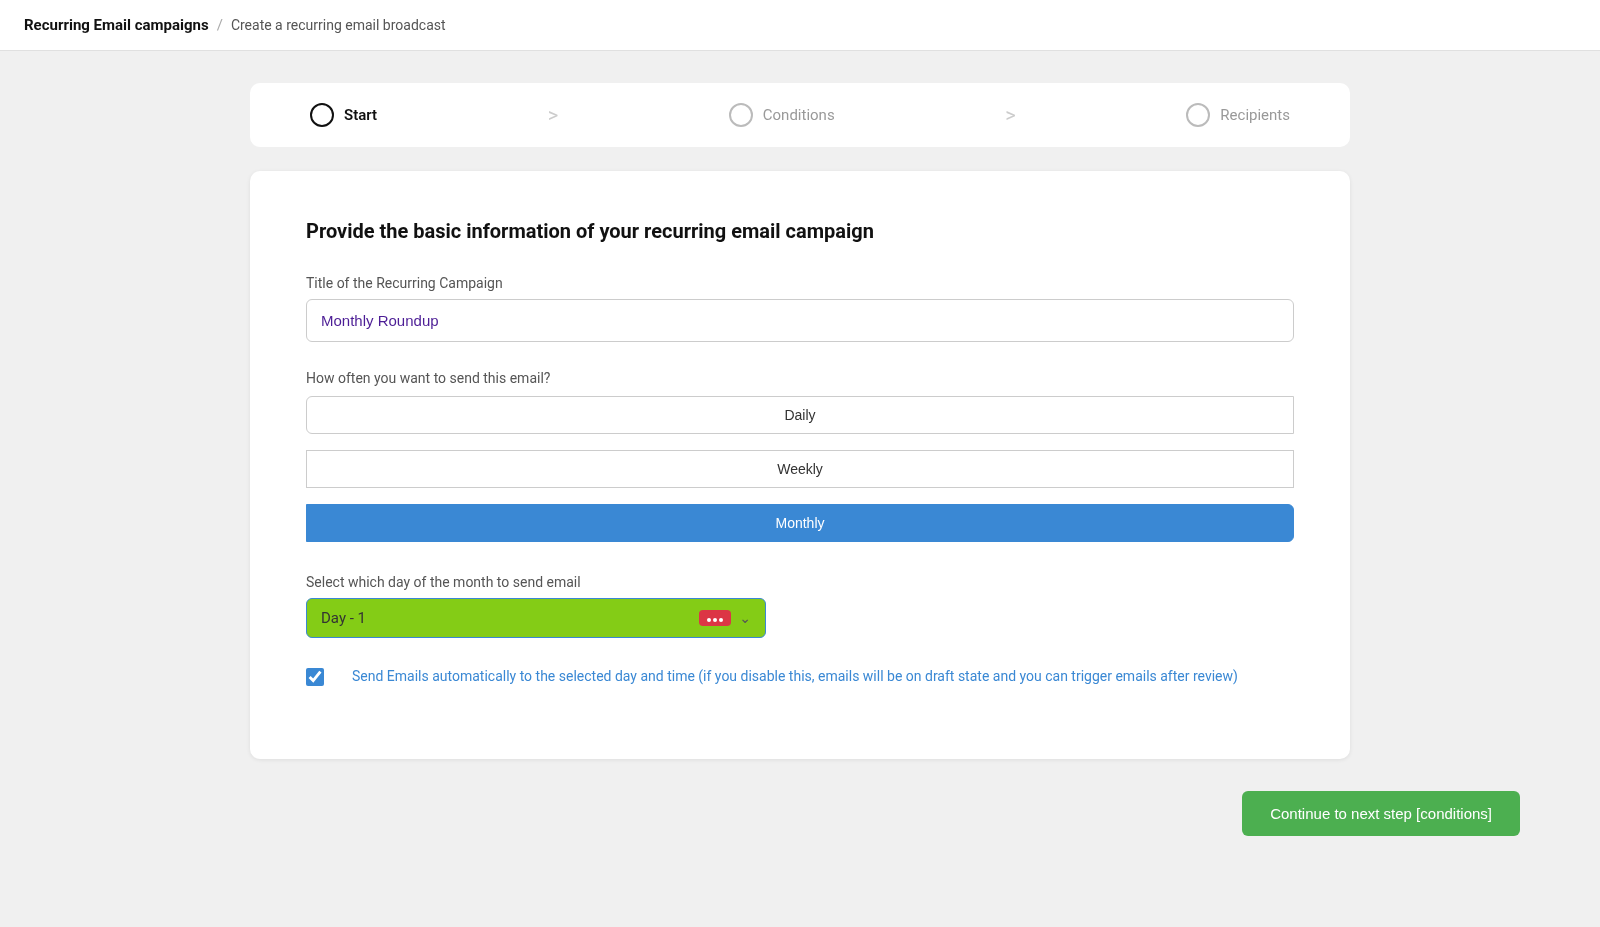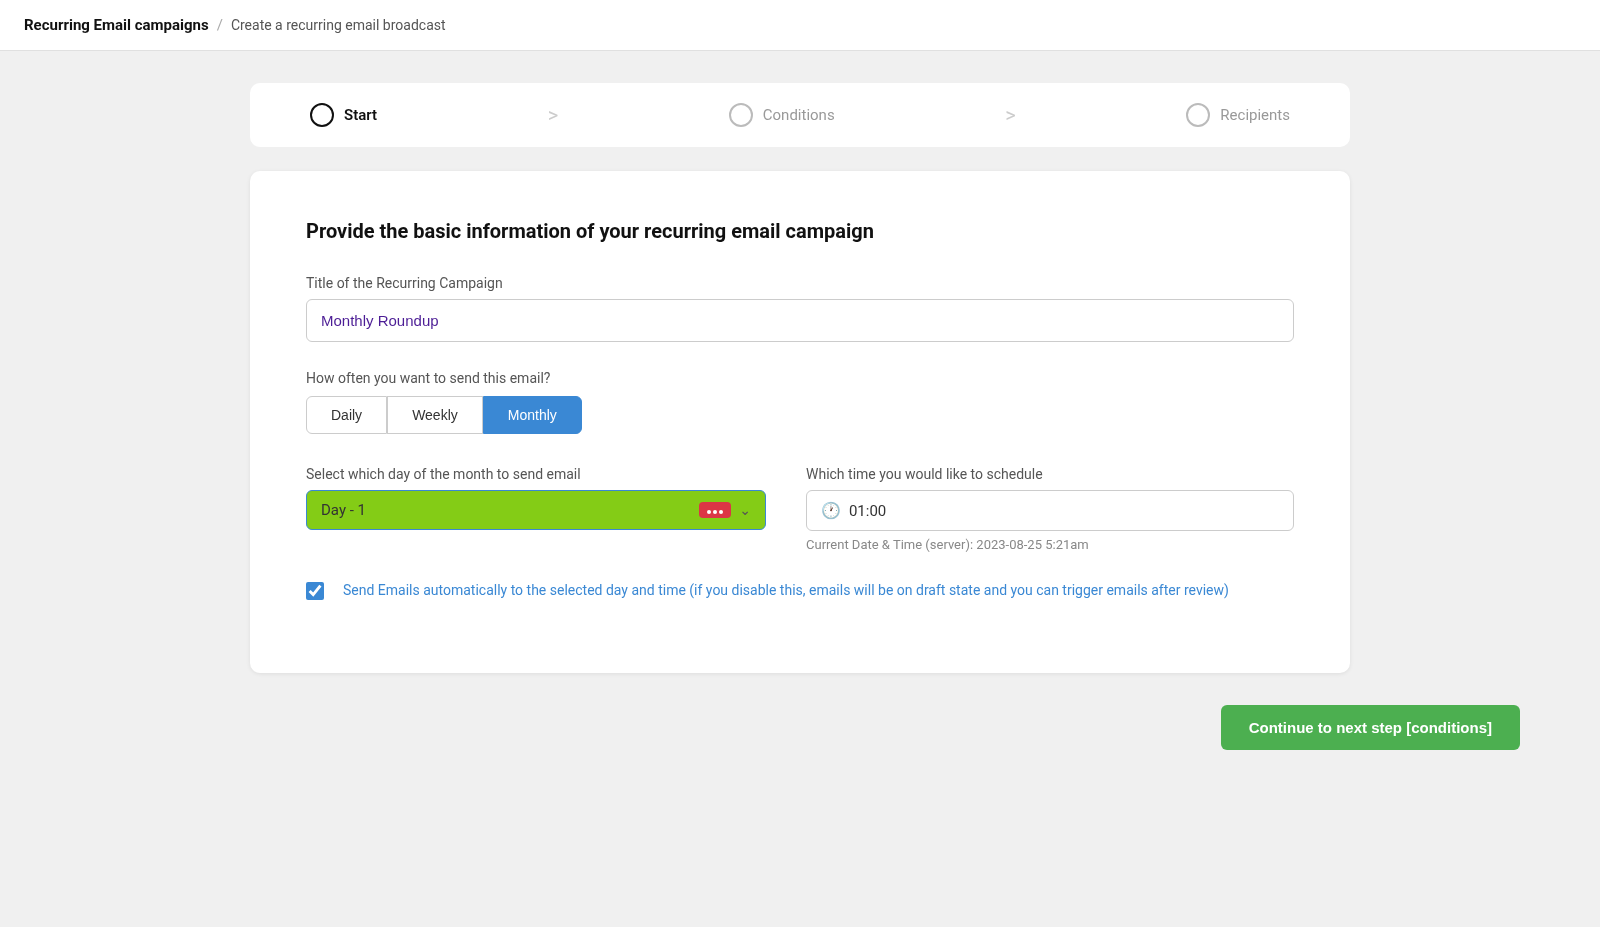--- a/index.html
+++ b/index.html
@@ -117,22 +117,23 @@
     }
 
     .frequency-label {
       font-size: 14px;
       color: #555;
       margin-bottom: 10px;
     }
 
     .freq-buttons {
       display: flex;
-      gap: 0;
+      gap: 16px;
       margin-bottom: 32px;
+      flex-direction: column;
     }
 
     .freq-btn {
       padding: 10px 24px;
       border: 1px solid #ccc;
       background: #fff;
       font-size: 14px;
       cursor: pointer;
       color: #333;
     }
@@ -231,21 +232,21 @@
 
     .server-time {
       font-size: 13px;
       color: #888;
       margin-top: 6px;
     }
 
     .checkbox-row {
       display: flex;
       align-items: flex-start;
-      gap: 19px;
+      gap: 28px;
       margin-bottom: 24px;
     }
 
     .checkbox-input {
       width: 18px;
       height: 18px;
       accent-color: #3a88d4;
       margin-top: 2px;
       flex-shrink: 0;
       cursor: pointer;
@@ -263,21 +264,21 @@
       padding: 24px 40px;
     }
 
     .continue-btn {
       background: #4caf50;
       color: #fff;
       border: none;
       border-radius: 6px;
       padding: 14px 28px;
       font-size: 15px;
-      font-weight: 700;
+      font-weight: 400;
       cursor: pointer;
     }
 
     .stepper-container {
       background: #fff;
       border-radius: 10px;
       padding: 20px 60px;
       max-width: 1100px;
       margin: 0 auto 24px auto;
       display: flex;
@@ -345,28 +346,20 @@
         <div class="day-select">
           <span class="day-select-text">Day - 1</span>
           <span class="day-select-badge">
             <span></span>
               <span></span>
               <span></span>
           </span>
           <span class="day-select-chevron">⌄</span>
         </div>
       </div>
-      <div class="col-right">
-        <div class="sub-label">Which time you would like to schedule</div>
-        <div class="time-input">
-          <span class="time-icon">🕐</span>
-          <span>01:00</span>
-        </div>
-        <div class="server-time">Current Date &amp; Time (server): 2023-08-25 5:21am</div>
-      </div>
     </div>
 
     <div class="checkbox-row">
       <input type="checkbox" class="checkbox-input" checked="" style="">
       <span class="checkbox-text">Send Emails automatically to the selected day and time (if you disable this, emails will be on draft state and you can trigger emails after review)</span>
     </div>
   </div>
 
   <div class="footer-bar">
     <button class="continue-btn">Continue to next step [conditions]</button>

